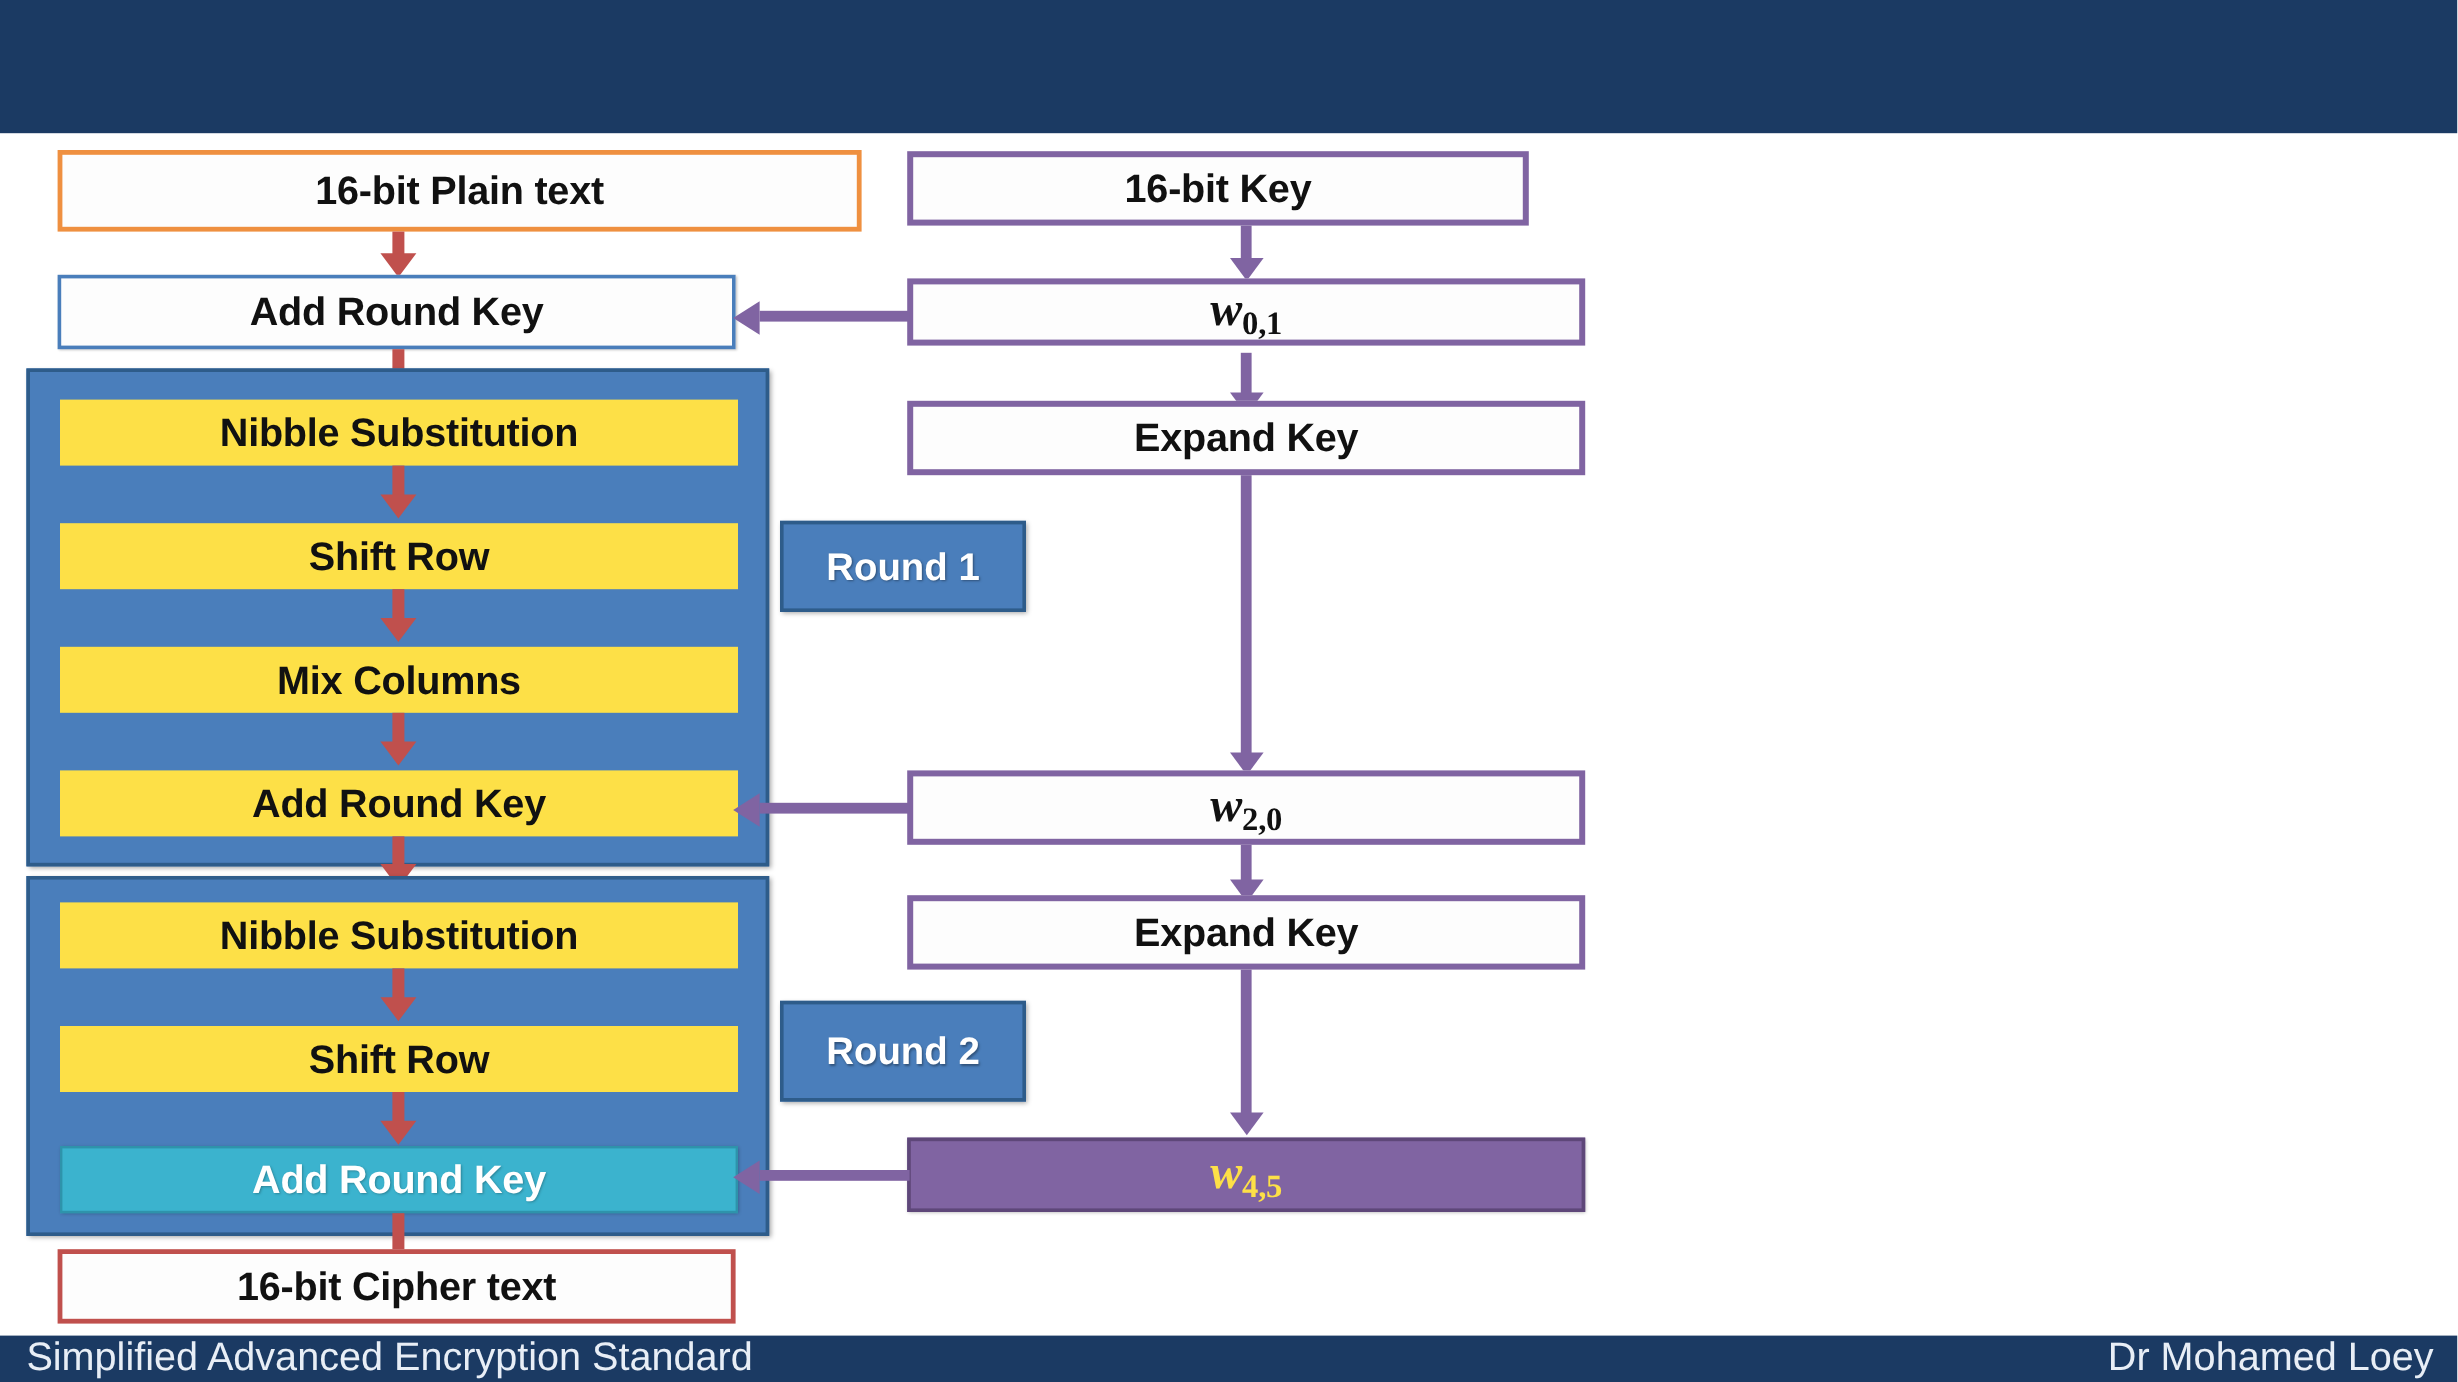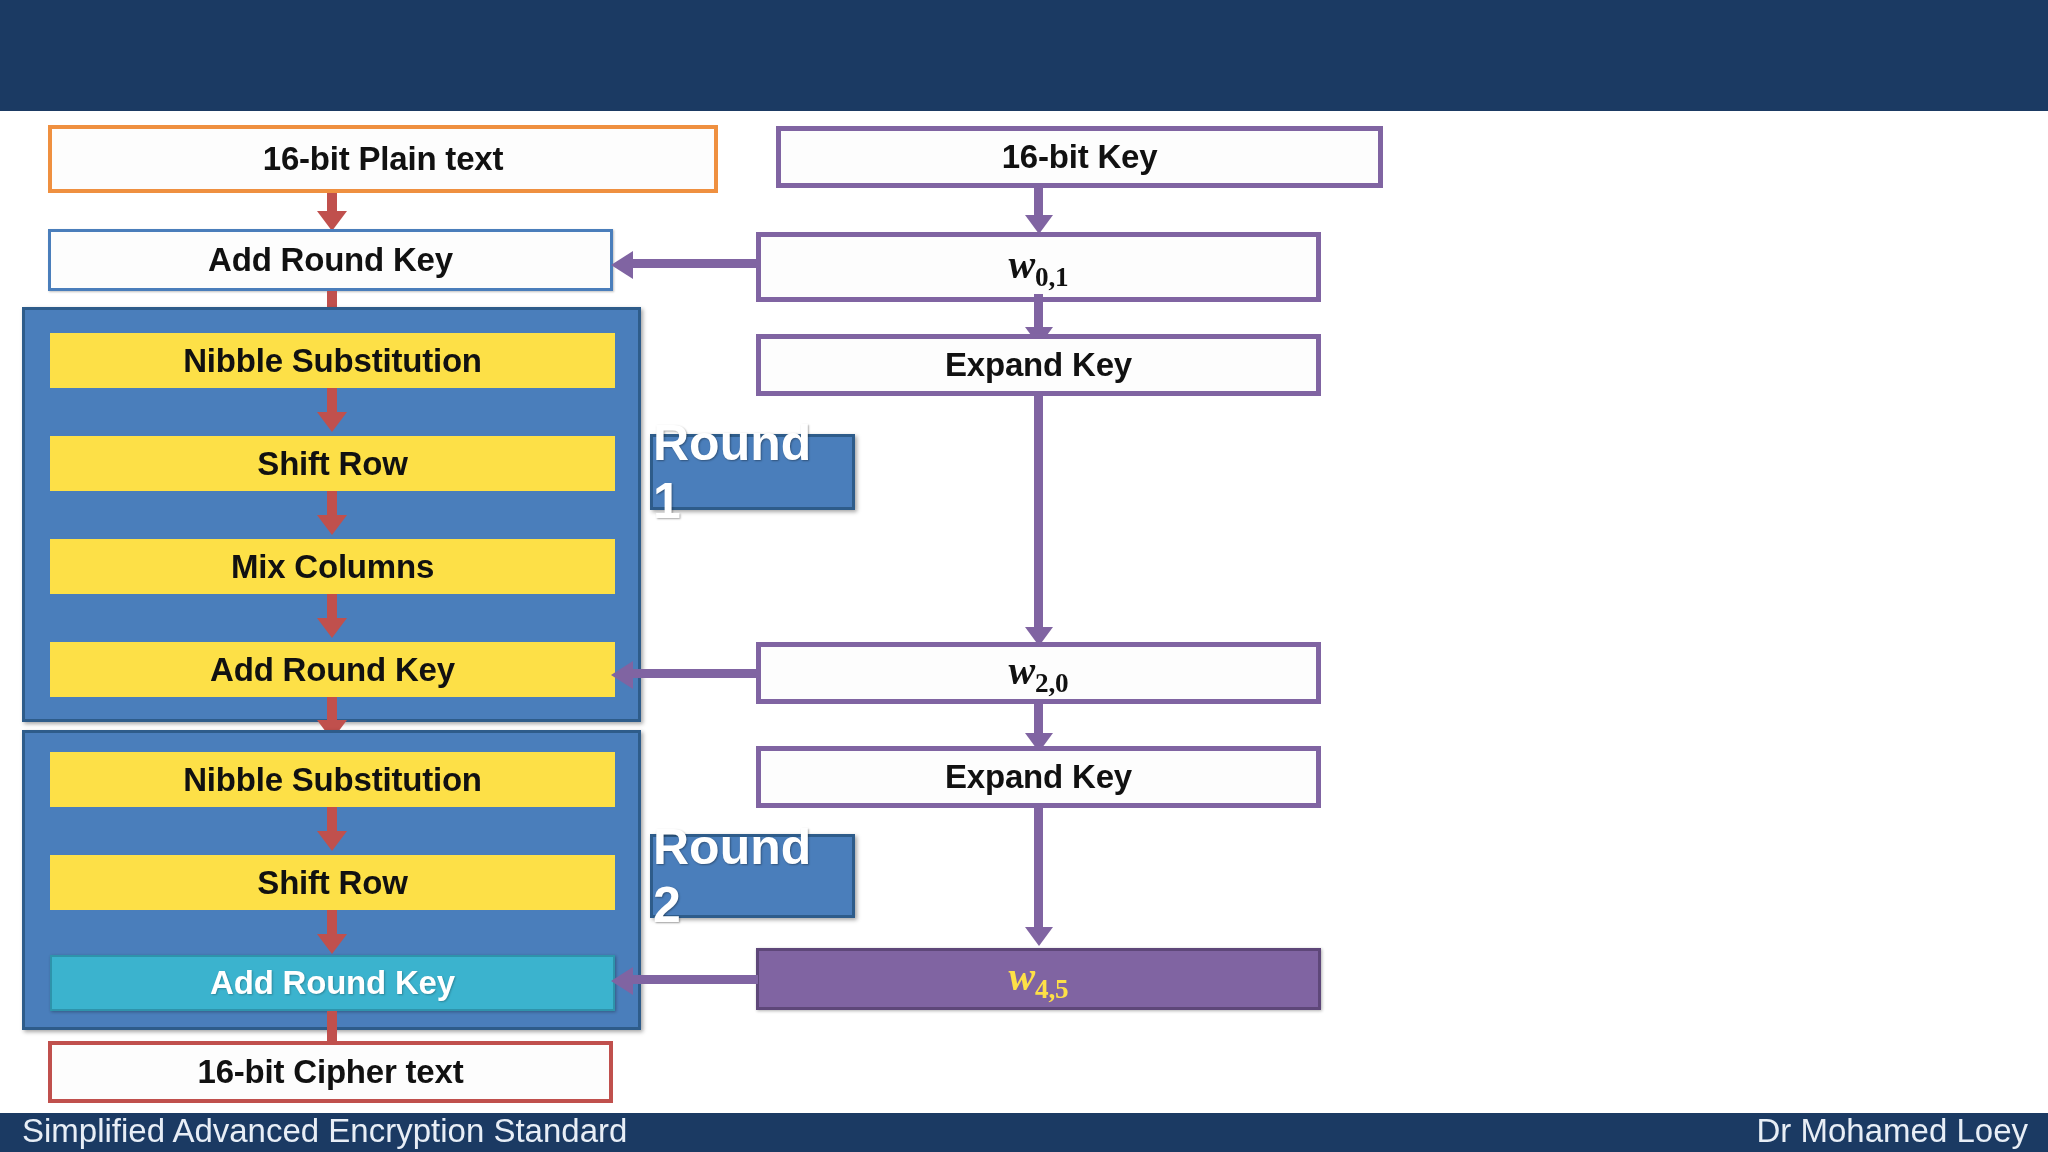--- a/index.html
+++ b/index.html
@@ -95,21 +95,21 @@
   .round-badge {
     position: absolute;
     box-sizing: border-box;
     background: #4a7ebb;
     border: 3px solid #2e5c8a;
     box-shadow: 2px 2px 4px rgba(0,0,0,0.35);
     display: flex;
     align-items: center;
     justify-content: center;
     color: #ffffff;
-    font-size: 50px;
+    font-size: 32px;
     font-weight: bold;
     text-shadow: 1px 1px 2px rgba(0,0,0,0.35);
   }
 
   
   .box-teal {
     background: #3bb3ce;
     border: 2px solid #2e93ab;
     color: #ffffff;
     text-shadow: 1px 1px 2px rgba(0,0,0,0.25);
@@ -244,28 +244,28 @@
 
   <div class="round-badge" style="left:650px; top:834px; width:205px; height:84px;">Round 2</div>
 
   <div>
     <div class="arrow-v-shaft" style="left:327px; top:1011px; height:40px;"></div>
     <div class="arrow-v-head" style="left:317px; top:1042px;"></div>
   </div>
 
   <div class="box box-red" style="left:48px; top:1041px; width:565px; height:62px;">16-bit Cipher text</div>
 
-  <div class="box box-purple" style="left:756px; top:126px; width:607px; height:62px;margin-left:20px;">16-bit Key</div>
+  <div class="box box-purple" style="left:756px; top:126px; width:518px; height:62px;">16-bit Key</div>
 
   <div>
     <div class="arrow-pv-shaft" style="left:1034px; top:188px; height:36px;"></div>
     <div class="arrow-pv-head" style="left:1025px; top:215px;"></div>
   </div>
 
-  <div class="box box-purple" style="left:756px; top:232px; width:565px; height:70px;">
+  <div class="box box-purple" style="left:756px; top:232px; width:565px; height:56px;">
     <span class="wlabel"><span>w</span><sub>0,1</sub></span>
   </div>
 
   <div>
     <div class="arrow-ph-shaft" style="left:633px; top:259px; width:125px;"></div>
     <div class="arrow-ph-head" style="left:611px; top:251px;"></div>
   </div>
 
   <div>
     <div class="arrow-pv-shaft" style="left:1034px; top:294px; height:42px;"></div>

